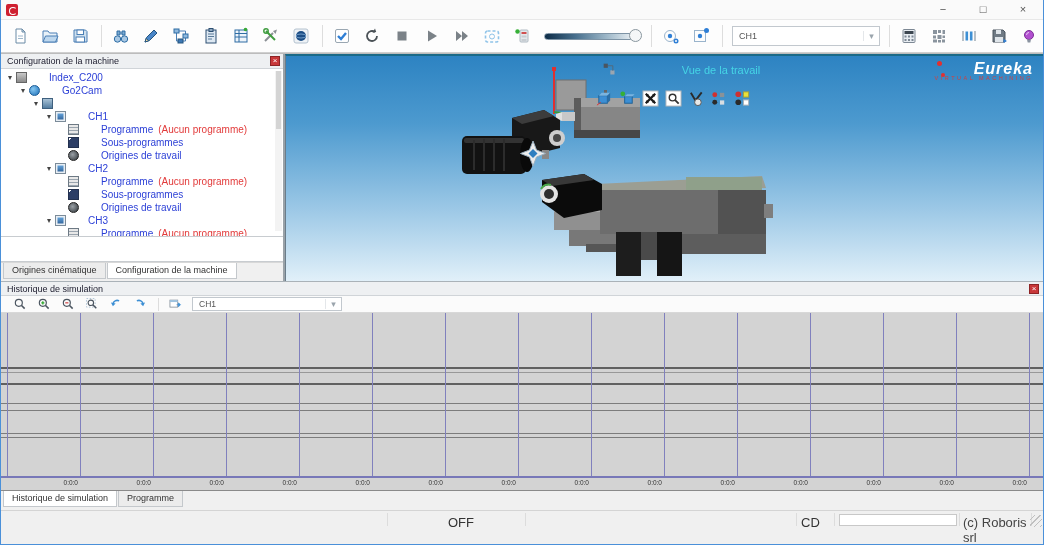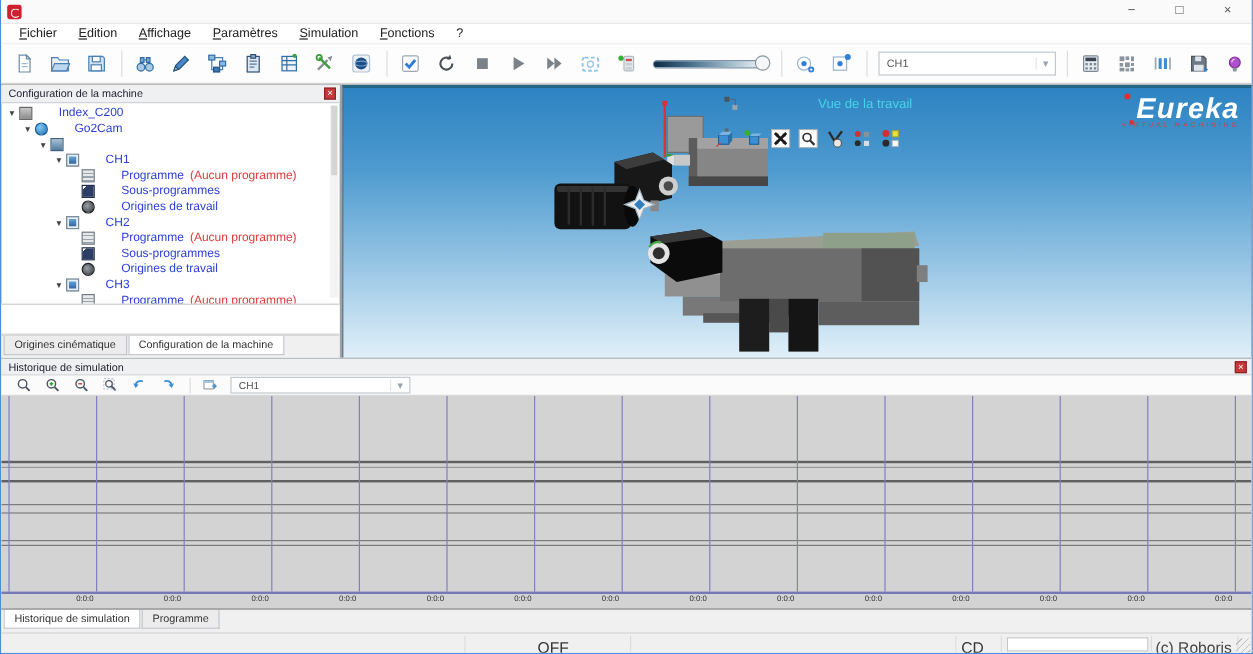--- a/index.html
+++ b/index.html
@@ -60,21 +60,21 @@
   .panel-blank{ height:26px; border:1px solid #c8ccd0; border-left:none; border-right:none; background:#fff; margin-top:0px;}
   .panel-tabs{ height:19px; background:#f0f0f0; display:flex; align-items:flex-start; padding-left:2px; border-top:1px solid #d8d8d8;}
   .tab{ font-size:9px; color:#333; background:#ececec; border:1px solid #c4c8cc; border-top:none; padding:2px 8px 3px; margin-right:1px;}
   .tab.active{ background:#fff; }
 
   
   .machine-view{ flex:1; position:relative; border-top:2px solid #1a6a88; border-left:1px solid #6b7d8a;
     background:linear-gradient(#2d83c2 0%,#4d9acf 30%,#9cc8e6 68%,#e1f0f9 100%); overflow:hidden;}
   .view-caption{ position:absolute; left:360px; top:8px; width:150px; text-align:center; font-size:11px; color:#45d5e6;}
   .logo{ position:absolute; right:10px; top:4px; text-align:right;}
-  .logo-brand{ display:block; font-size:24px; font-style:italic; font-weight:bold; color:#fff; letter-spacing:1px; position:relative; padding-left:10px;}
+  .logo-brand{ display:block; font-size:16px; font-style:italic; font-weight:bold; color:#fff; letter-spacing:1px; position:relative; padding-left:10px;}
   .logo-brand::before{ content:""; position:absolute; left:2px; top:1px; width:5px; height:5px; background:#e23030; border-radius:50%;}
   .logo-brand::after{ content:""; position:absolute; left:6px; bottom:1px; width:4px; height:4px; background:#e23030; border-radius:50%;}
   .logo-tag{ display:block; font-size:5.5px; color:#d04040; letter-spacing:2.5px; margin-top:-3px;}
   .scene-icons{ position:absolute; left:310px; top:34px; display:flex; gap:6px;}
   .scene-icon-single{ position:absolute; left:316px; top:6px;}
   .scene-svg{ position:absolute; left:0; top:0;}
 
   
   .hist-header{ height:15px; background:#eef0f2; border-top:1px solid #aab2b8; border-bottom:1px solid #d0d4d8; display:flex; align-items:center; padding:0 4px 0 6px;}
   .hist-header .ph-text{ font-size:9px; color:#223; flex:1;}
@@ -108,29 +108,20 @@
 
   <div class="titlebar">
     <span class="app-icon"></span>
     <span class="win-controls">
       <span class="win-btn">−</span>
       <span class="win-btn">□</span>
       <span class="win-btn">×</span>
     </span>
   </div>
 
-  <div id="menubar" class="menubar">
-      <div class="menu-item">Fichier</div>
-      <div class="menu-item">Edition</div>
-      <div class="menu-item">Affichage</div>
-      <div class="menu-item">Paramètres</div>
-      <div class="menu-item">Simulation</div>
-      <div class="menu-item">Fonctions</div>
-      <div class="menu-item">?</div>
-    </div>
 
   <div id="toolbar" class="toolbar">
       <button class="tbtn">
         <span class="icon">
           <svg width="18" height="18" viewBox="0 0 18 18">
             <path d="M5 2h6l3 3v11H5z" fill="#fff" stroke="#6b8ba6"></path>
             <path d="M11 2v3h3z" fill="#cfe0ee" stroke="#6b8ba6"></path>
             <path d="M7 9h5M7 11.5h5" stroke="#9fb8cc"></path>
           </svg>
         </span>

